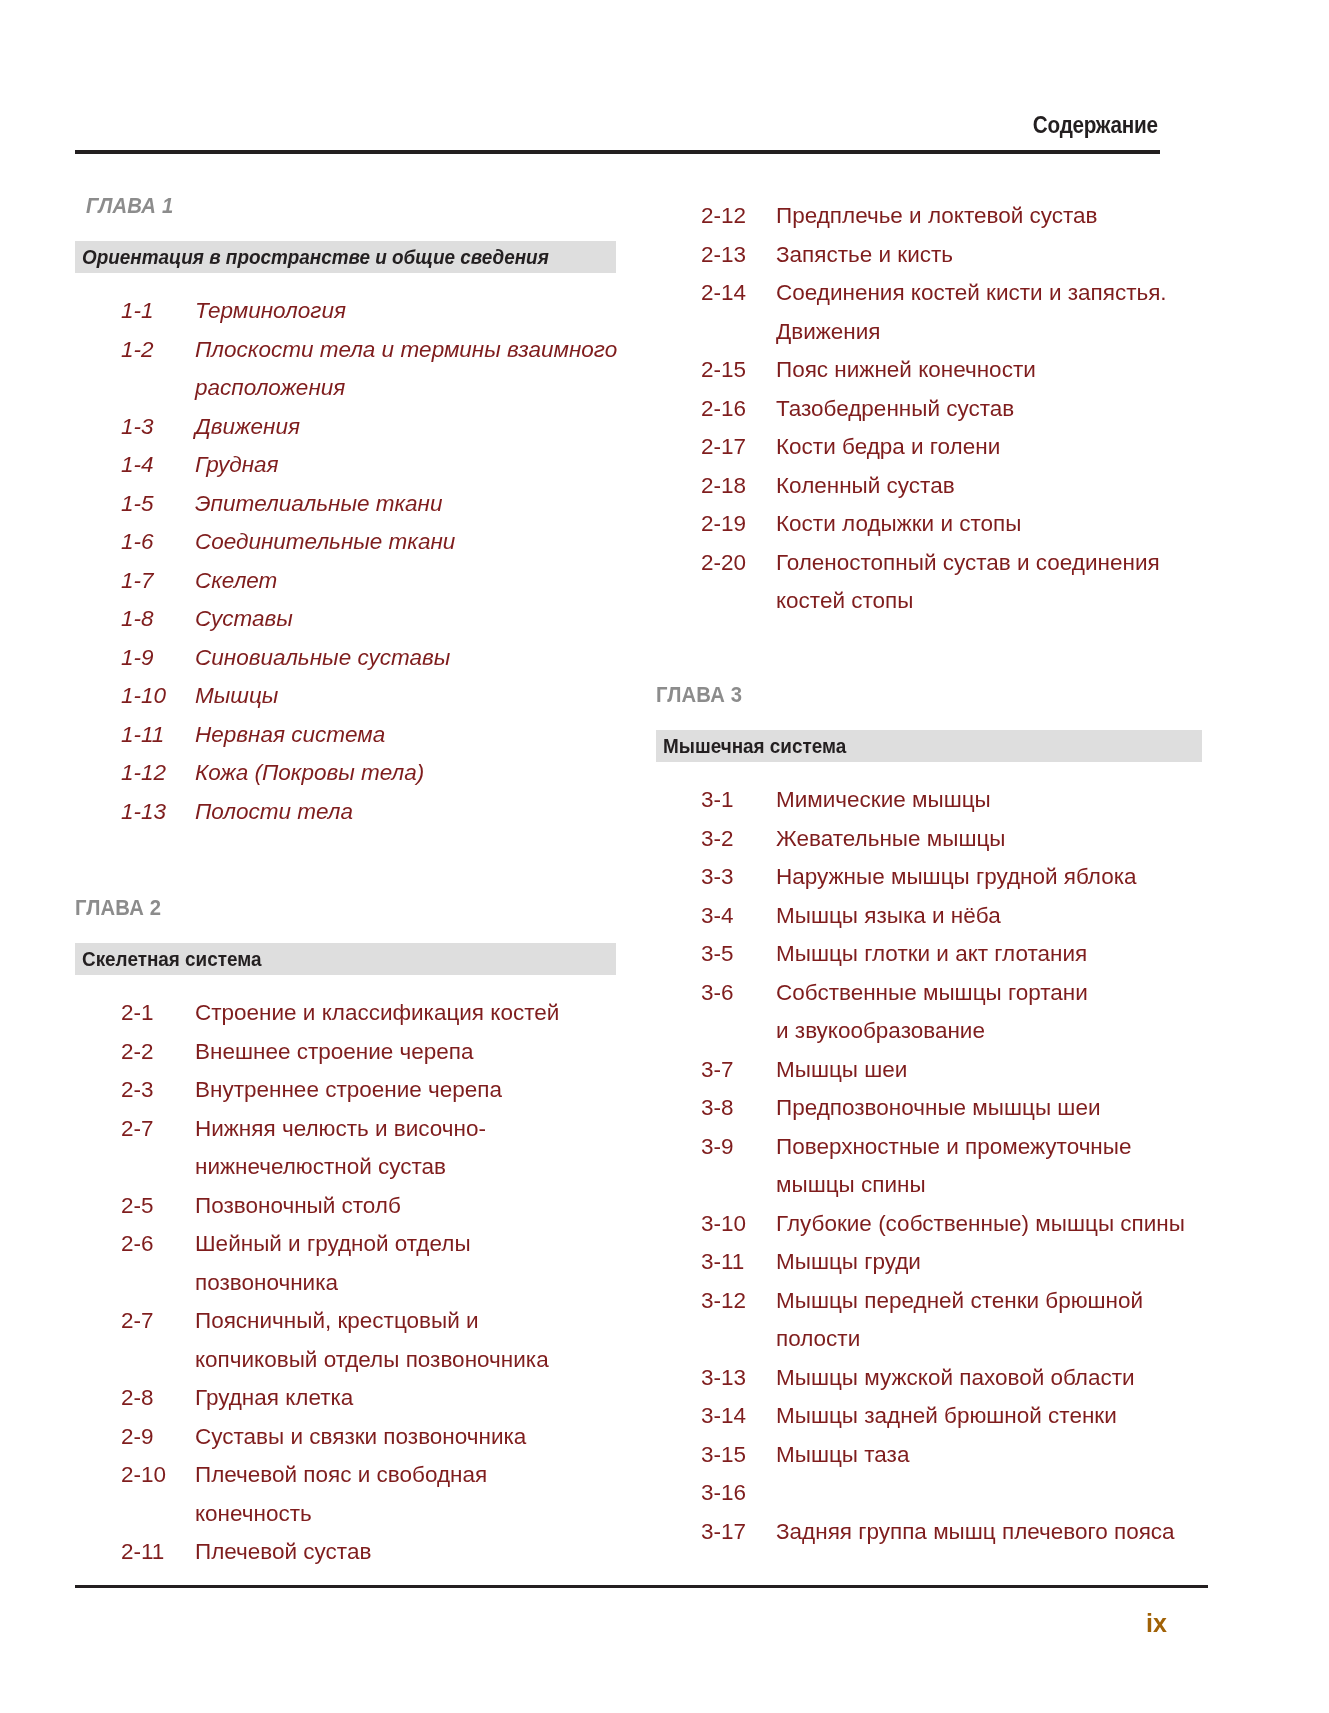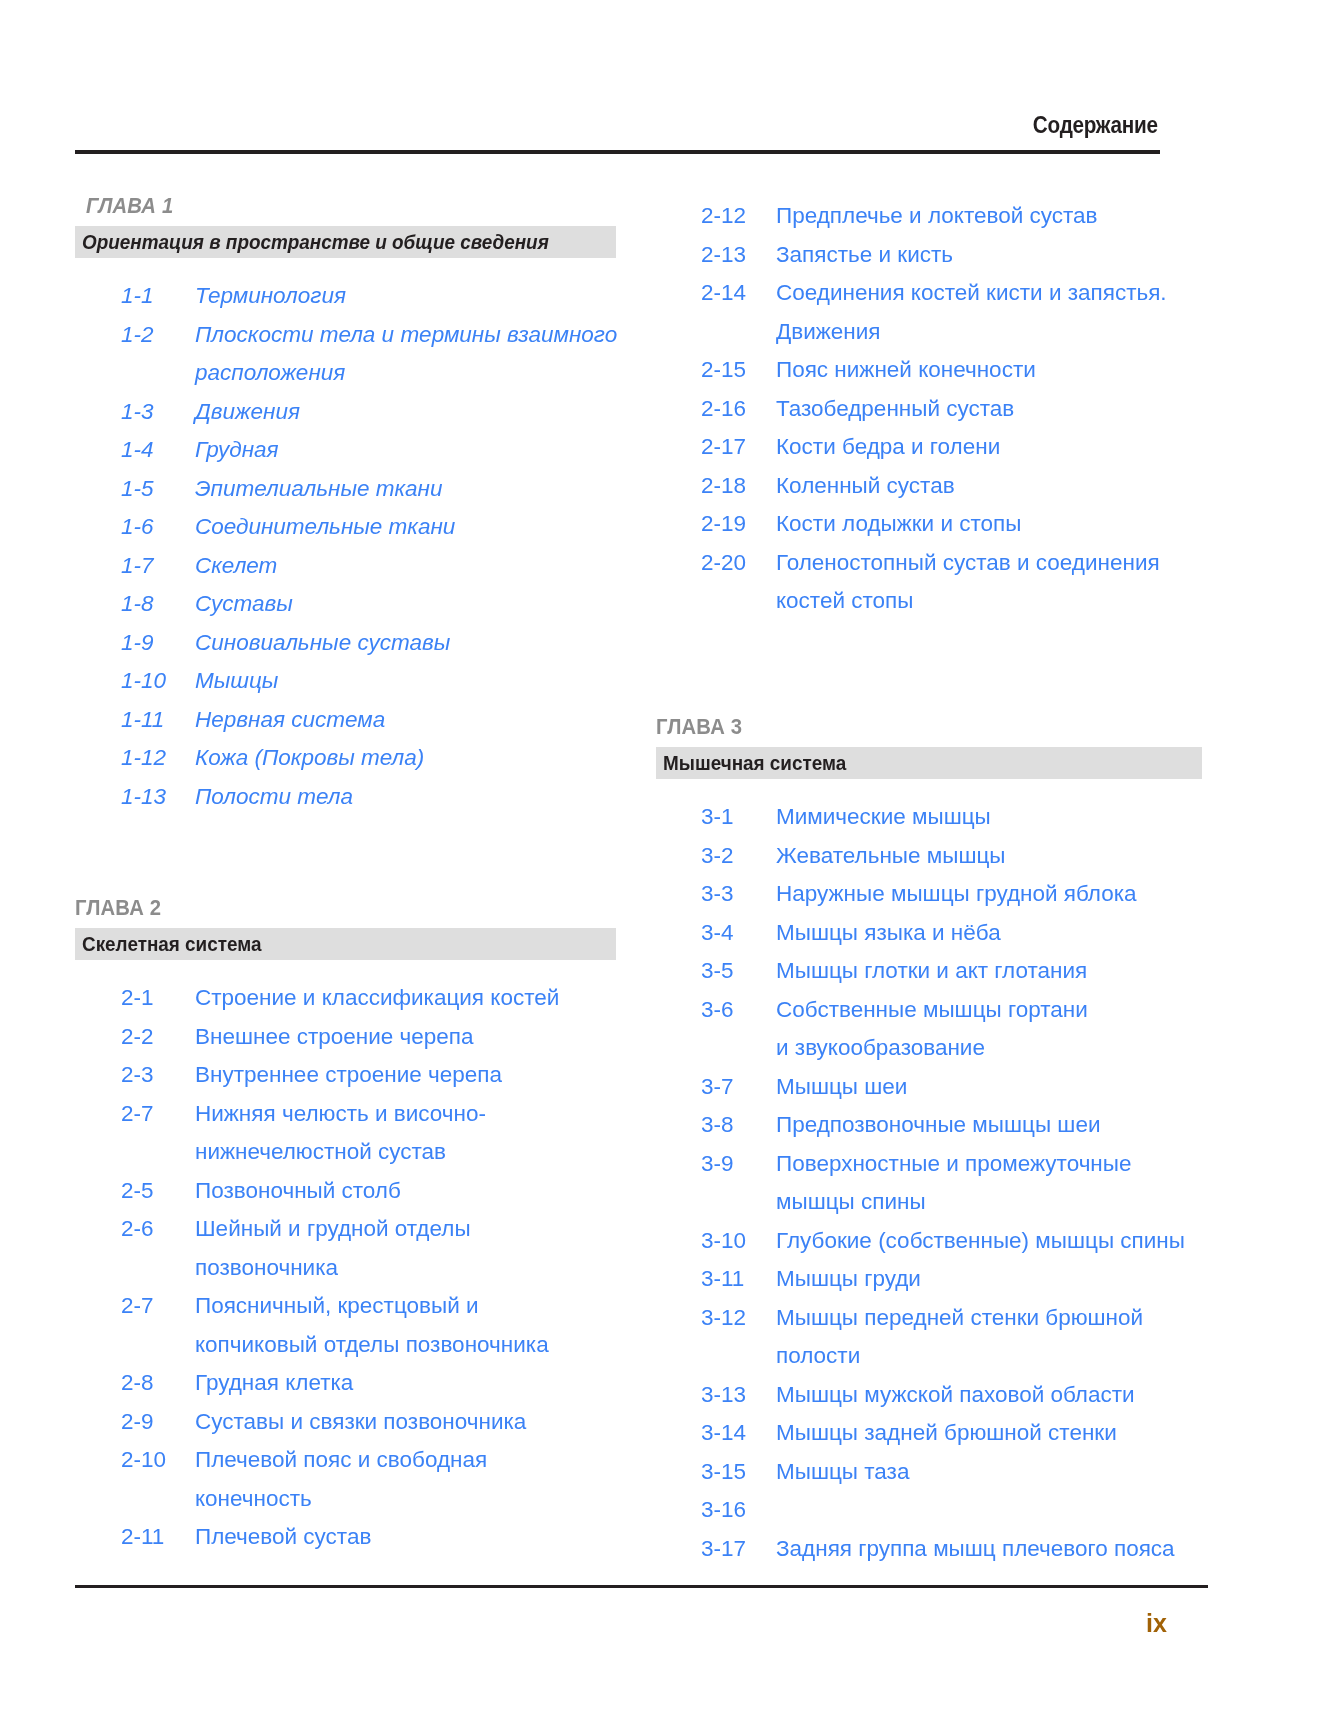--- a/index.html
+++ b/index.html
@@ -25,26 +25,26 @@
   .col.right { left: 656px; }
   .chapter { margin: 0; }
   .chapter-label {
     font-weight: bold; color: #8c8c8c; font-size: 22px;
     letter-spacing: 0.2px; height: 30px; line-height: 30px;
     transform: scaleX(0.92); transform-origin: left center;
   }
   .chapter-title {
     background: #dedede; font-weight: bold; font-size: 21px;
     height: 32px; line-height: 32px; padding-left: 7px;
-    margin-top: 5px; width: 534px;
+    margin-top: 20px; width: 534px;
     transform-origin: left center;
   }
   .chapter-title span { display: inline-block; transform: scaleX(0.9); transform-origin: left center; }
   .toc { list-style: none; margin: 0; padding: 0; }
-  .toc-item { display: flex; font-size: 22.5px; line-height: 38.5px; color: #3b82f6; }
+  .toc-item { display: flex; font-size: 22.5px; line-height: 38.5px; color: #7f1d1d; }
   .toc-num { width: 74px; padding-left: 46px; flex: none; }
   .toc-text { flex: 1; white-space: pre-line; }
   .col.right .toc-num { padding-left: 45px; width: 75px; }
   .col.right .chapter-title { width: 539px; }
 </style>
 </head>
 <body>
 
 <div class="running-head">Содержание</div>
 <div class="rule top"></div>
@@ -204,21 +204,21 @@
         <span class="toc-text">Кости лодыжки и стопы</span>
       </li>
       <li class="toc-item">
         <span class="toc-num">2-20</span>
         <span class="toc-text">Голеностопный сустав и соединения
 костей стопы</span>
       </li>
     </ul>
 </div>
 
-<div class="col right" style="top:712px;">
+<div class="col right" style="top:680px;">
   <section class="chapter">
     <div class="chapter-label">ГЛАВА 3</div>
     <div class="chapter-title"><span>Мышечная система</span></div>
     <ul class="toc" style="margin-top:19px;">
         <li class="toc-item">
           <span class="toc-num">3-1</span>
           <span class="toc-text">Мимические мышцы</span>
         </li>
         <li class="toc-item">
           <span class="toc-num">3-2</span>

